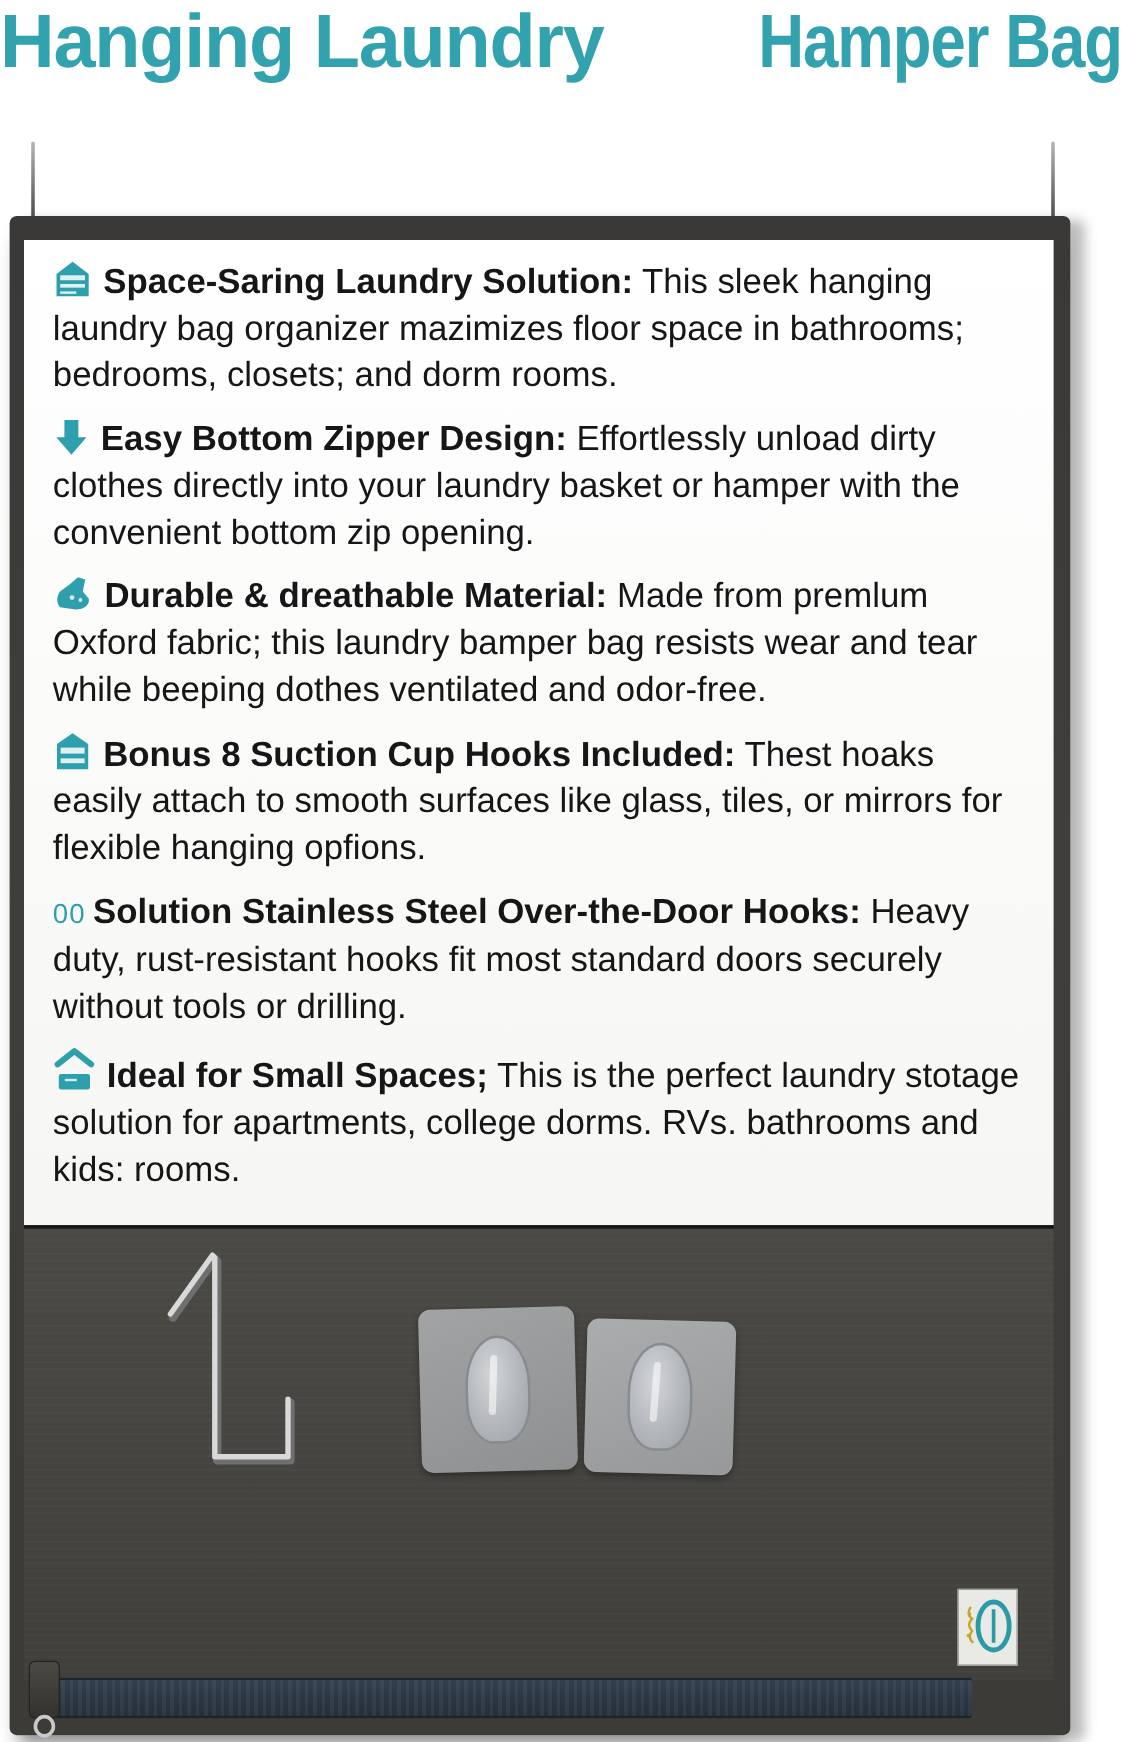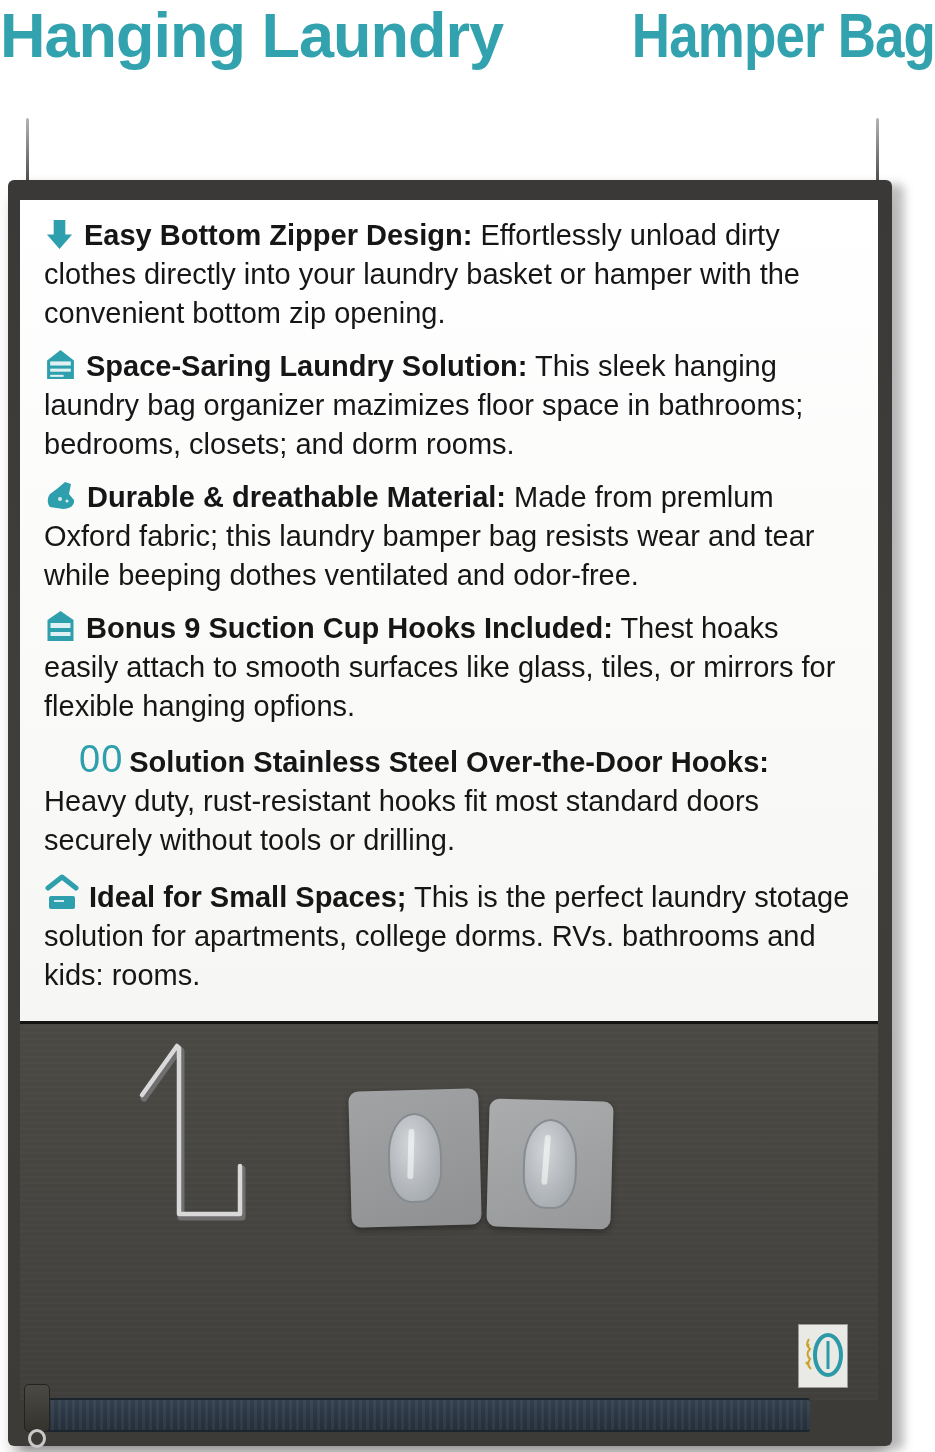--- a/index.html
+++ b/index.html
@@ -36,21 +36,21 @@
     background:linear-gradient(180deg,#ffffff,#f6f6f4);
     border-bottom:3px solid #141414;
     padding:16px 24px 0 24px;box-sizing:border-box;
     color:#161616;font-size:29px;line-height:39px;
   }
   .feature{margin:0 0 14px 0;}
   .fh{font-weight:700;}
   .ficon{display:inline-block;vertical-align:-5px;margin-right:9px;}
   .ficon svg{display:block;}
   .fi00{
-    color:#2E9FAC;font-size:38px;font-weight:400;letter-spacing:1px;margin-right:6px;margin-left:35px;
+    color:#2E9FAC;font-size:23px;font-weight:400;letter-spacing:1px;margin-right:6px;
   }
   
   .fabric{
     position:absolute;left:12px;top:844px;width:858px;height:376px;
     background:
       repeating-linear-gradient(0deg, rgba(255,255,255,.015) 0 2px, transparent 2px 6px),
       linear-gradient(180deg,#4a4944,#454440 55%,#403f3b);
     overflow:visible;
   }
   .door-hook{position:absolute;left:100px;top:16px;}
@@ -104,42 +104,42 @@
     <span class="t2">Hamper Bag</span>
   </h1>
 
 <div class="wire left"></div>
 <div class="wire right"></div>
 
 <div class="bag">
 
   <div class="panel">
 
-    <p class="feature"><span class="ficon"><svg width="31" height="33" viewBox="0 0 32 34">
-            <polygon points="16,33 3,18 10,18 10,3 22,3 22,18 29,18" fill="#2E9FAC"></polygon>
-          </svg></span><span class="fh"><span>Easy Bottom Zipper Design</span><span>:</span></span> <span class="fb">Effortlessly unload dirty clothes directly into your laundry basket or hamper with the convenient bottom zip opening.</span></p>
-
     <p class="feature"><span class="ficon"><svg width="33" height="33" viewBox="0 0 32 32">
             <polygon points="3,12 16,2 29,12 29,30 3,30" fill="#2E9FAC"></polygon>
             <rect x="6" y="13" width="20" height="4" fill="#ffffff" opacity=".85"></rect>
             <rect x="6" y="20" width="20" height="3" fill="#ffffff" opacity=".85"></rect>
             <rect x="6" y="26" width="13" height="2" fill="#ffffff" opacity=".85"></rect>
           </svg></span><span class="fh"><span>Space-Saring Laundry Solution</span><span>:</span></span> <span class="fb">This sleek hanging laundry bag organizer mazimizes floor space in bathrooms; bedrooms, closets; and dorm rooms.</span></p>
+
+    <p class="feature"><span class="ficon"><svg width="31" height="33" viewBox="0 0 32 34">
+            <polygon points="16,33 3,18 10,18 10,3 22,3 22,18 29,18" fill="#2E9FAC"></polygon>
+          </svg></span><span class="fh"><span>Easy Bottom Zipper Design</span><span>:</span></span> <span class="fb">Effortlessly unload dirty clothes directly into your laundry basket or hamper with the convenient bottom zip opening.</span></p>
 
     <p class="feature"><span class="ficon"><svg width="34" height="32" viewBox="0 0 34 32">
             <path d="M21,2 L27,4 L25,14 L30,20 C31,25 26,29 19,29 L6,27 C3,24 3,18 6,14 L14,8 Z" fill="#2E9FAC"></path>
             <circle cx="16" cy="19" r="2" fill="#ffffff" opacity=".8"></circle>
             <circle cx="23" cy="21" r="1.6" fill="#ffffff" opacity=".8"></circle>
           </svg></span><span class="fh"><span>Durable &amp; dreathable Material</span><span>:</span></span> <span class="fb">Made from premlum Oxford fabric; this laundry bamper bag resists wear and tear while beeping dothes ventilated and odor-free.</span></p>
 
     <p class="feature"><span class="ficon"><svg width="33" height="34" viewBox="0 0 32 34">
             <polygon points="3,11 16,2 29,11 29,32 3,32" fill="#2E9FAC"></polygon>
             <rect x="6" y="14" width="20" height="5" fill="#ffffff" opacity=".85"></rect>
             <rect x="6" y="23" width="20" height="4" fill="#ffffff" opacity=".85"></rect>
-          </svg></span><span class="fh"><span>Bonus 9 Suction Cup Hooks Included</span><span>:</span></span> <span class="fb">Thest hoaks easily attach to smooth surfaces like glass, tiles, or mirrors for flexible hanging opfions.</span></p>
+          </svg></span><span class="fh"><span>Bonus 8 Suction Cup Hooks Included</span><span>:</span></span> <span class="fb">Thest hoaks easily attach to smooth surfaces like glass, tiles, or mirrors for flexible hanging opfions.</span></p>
 
     <p class="feature"><span class="fi00">00</span><span class="fh"><span>Solution Stainless Steel Over-the-Door Hooks</span><span>:</span></span> <span class="fb">Heavy duty, rust-resistant hooks fit most standard doors securely without tools or drilling.</span></p>
 
     <p class="feature"><span class="ficon"><svg width="36" height="38" viewBox="0 0 36 38">
             <polyline points="4,14 18,3 32,14" fill="none" stroke="#2E9FAC" stroke-width="5" stroke-linecap="round" stroke-linejoin="round"></polyline>
             <rect x="5" y="22" width="26" height="13" rx="2" fill="#2E9FAC"></rect>
             <rect x="10" y="26" width="10" height="2" fill="#ffffff" opacity=".8"></rect>
           </svg></span><span class="fh"><span>Ideal for Small Spaces</span><span>;</span></span> <span class="fb">This is the perfect laundry stotage solution for apartments, college dorms. RVs. bathrooms and kids: rooms.</span></p>
 
   </div>

